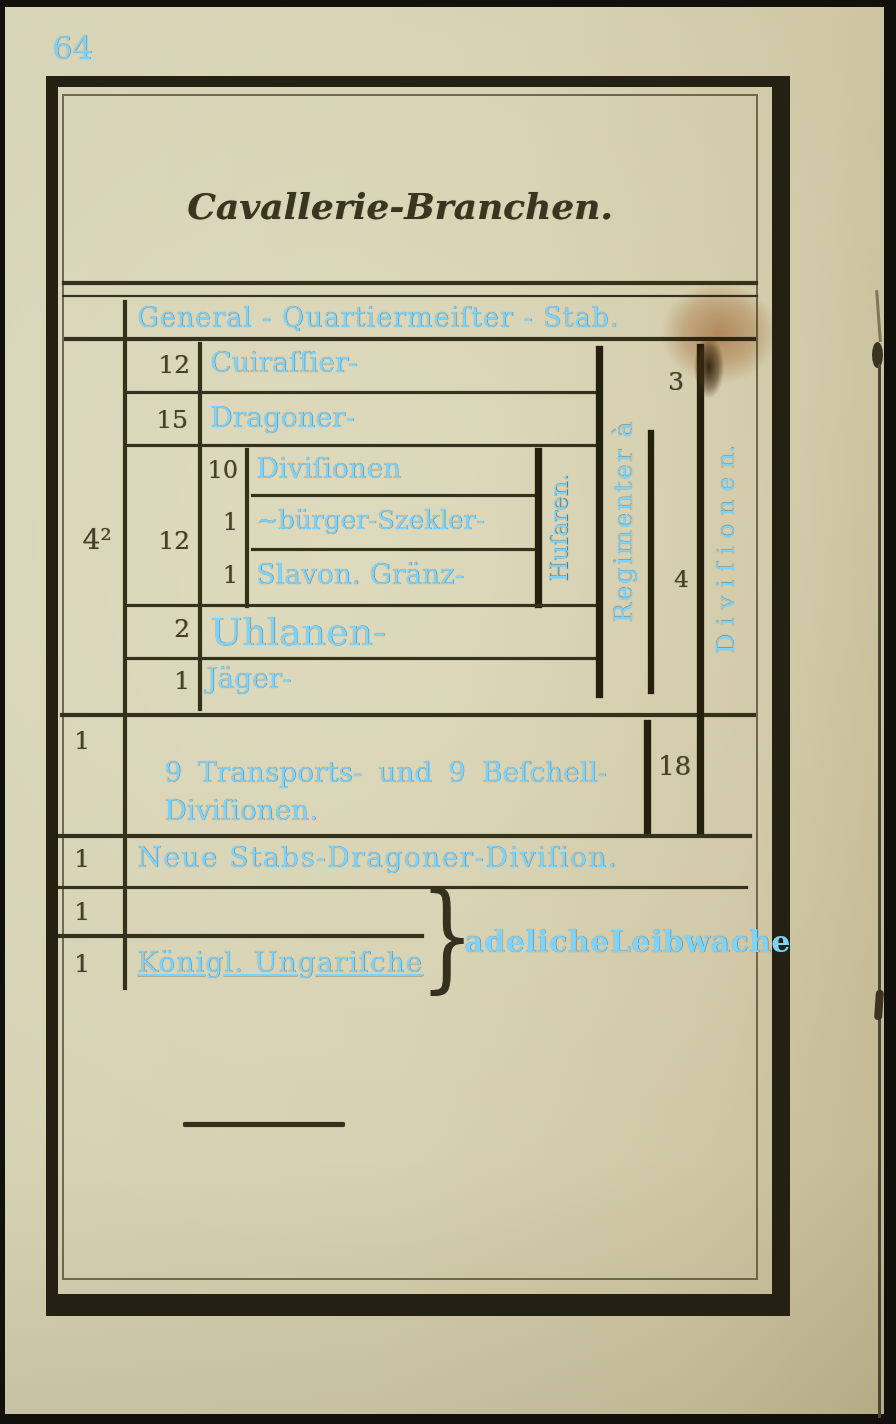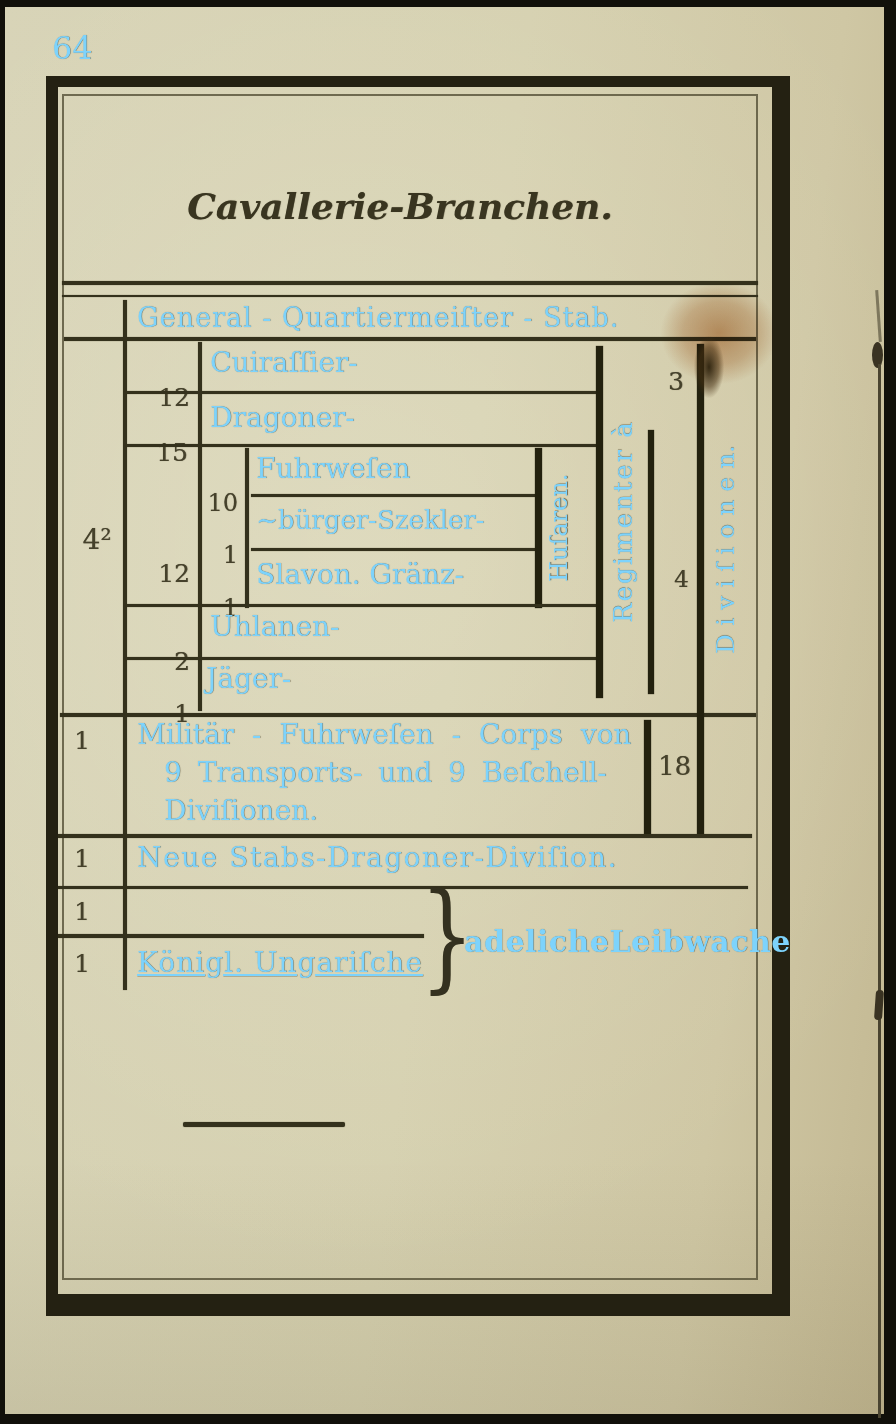--- a/index.html
+++ b/index.html
@@ -11,21 +11,21 @@
       linear-gradient(180deg, rgba(0,0,0,0) 82%, rgba(105,95,62,.14) 100%),
       linear-gradient(97deg,#d7d3b6 0%,#d5d0af 50%,#cfc7a4 80%,#c2b791 100%);}
   .frame{position:absolute;left:46px;top:76px;width:744px;height:1240px;box-sizing:border-box;
     border-style:solid;border-color:#242112;border-width:11px 18px 22px 12px;}
   .frame-inner{position:absolute;left:62px;top:94px;width:696px;height:1186px;box-sizing:border-box;
     border:2px solid rgba(84,79,54,.8);}
   .hline,.vline{position:absolute;background:#34311c;box-shadow:0 0 1px rgba(52,49,28,.85);}
   .bar{position:absolute;background:#23210e;box-shadow:0 0 1px rgba(35,33,14,.9);}
   .ink{position:absolute;color:#7dd3fc;text-shadow:0.4px 0.4px 0.7px rgba(58,53,33,.65);
        white-space:nowrap;line-height:1.15;}
-  .num{text-align:right;color:#45412b;margin-top:33px;}
+  .num{text-align:right;color:#45412b;}
   .cnum{text-align:center;color:#45412b;}
   .vtext{display:flex;align-items:center;justify-content:center;
          writing-mode:vertical-rl;transform:rotate(180deg);}
   .title{font-style:italic;font-weight:bold;text-align:center;color:#393520;}
   .brace{font-weight:400;color:#343120;transform:scaleX(.72);transform-origin:left center;}
   .stain-halo{position:absolute;left:640px;top:264px;width:158px;height:138px;pointer-events:none;
     background:radial-gradient(closest-side, rgba(188,118,58,.62), rgba(188,118,58,.34) 45%, rgba(188,118,58,0) 74%);
     mix-blend-mode:multiply;}
   .stain-blob{position:absolute;left:693px;top:334px;width:32px;height:66px;pointer-events:none;
     background:radial-gradient(closest-side, rgba(44,33,12,.95), rgba(70,48,18,.55) 60%, rgba(70,48,18,0) 95%);
@@ -60,49 +60,48 @@
   <div class="ink num" style="left:128px;top:351px;width:62px;font-size:25px;">12</div>
   <div class="ink" style="left:210px;top:347px;font-size:28px;">Cuiraſſier-</div>
   <div class="hline" style="left:126px;top:391px;width:470px;height:3px;"></div>
 
   <div class="ink num" style="left:126px;top:406px;width:62px;font-size:25px;">15</div>
   <div class="ink" style="left:210px;top:402px;font-size:28px;">Dragoner-</div>
   <div class="hline" style="left:126px;top:444px;width:470px;height:3px;"></div>
 
   <div class="ink num" style="left:128px;top:527px;width:62px;font-size:25px;">12</div>
   <div class="ink num" style="left:186px;top:457px;width:52px;font-size:24px;">10</div>
-  <div class="ink" style="left:256px;top:453px;font-size:28px;">Fuhrweſen</div>
+  <div class="ink" style="left:256px;top:453px;font-size:28px;">Diviſionen</div>
   <div class="hline" style="left:251px;top:494px;width:286px;height:3px;"></div>
   <div class="ink num" style="left:186px;top:509px;width:52px;font-size:24px;">1</div>
   <div class="ink" style="left:256px;top:506px;font-size:26px;">~bürger-Szekler-</div>
   <div class="hline" style="left:251px;top:548px;width:286px;height:3px;"></div>
   <div class="ink num" style="left:186px;top:562px;width:52px;font-size:24px;">1</div>
   <div class="ink" style="left:256px;top:559px;font-size:28px;">Slavon. Gränz-</div>
   <div class="bar" style="left:535px;top:448px;width:7px;height:160px;"></div>
   <div class="ink vtext" style="left:545px;top:450px;width:30px;height:156px;font-size:24px;">Huſaren.</div>
   <div class="hline" style="left:126px;top:604px;width:470px;height:3px;"></div>
 
   <div class="ink num" style="left:128px;top:615px;width:62px;font-size:25px;">2</div>
-  <div class="ink" style="left:210px;top:611px;font-size:28px;">Uhlanen-</div>
+  <div class="ink" style="left:210px;top:611px;font-size:38px;">Uhlanen-</div>
   <div class="hline" style="left:126px;top:657px;width:470px;height:3px;"></div>
 
   <div class="ink num" style="left:128px;top:667px;width:62px;font-size:25px;">1</div>
   <div class="ink" style="left:206px;top:663px;font-size:28px;">Jäger-</div>
   <div class="hline" style="left:60px;top:713px;width:696px;height:4px;"></div>
 
   <div class="bar" style="left:596px;top:346px;width:7px;height:352px;"></div>
   <div class="ink vtext" style="left:606px;top:354px;width:36px;height:336px;font-size:26px;letter-spacing:2px;">Regimenter à</div>
   <div class="ink" style="left:668px;top:368px;font-size:25px;color:#45412b;">3</div>
   <div class="bar" style="left:648px;top:430px;width:6px;height:264px;"></div>
   <div class="ink" style="left:674px;top:566px;font-size:23px;color:#45412b;">4</div>
   <div class="bar" style="left:697px;top:344px;width:7px;height:490px;"></div>
   <div class="ink vtext" style="left:706px;top:350px;width:40px;height:400px;font-size:25px;">D i v i ſ i o n e n.</div>
 
   <div class="ink cnum" style="left:58px;top:727px;width:48px;font-size:25px;">1</div>
-  <div class="ink" style="left:137px;top:719px;font-size:28px;word-spacing:9px;">Militär - Fuhrweſen - Corps von</div>
   <div class="ink" style="left:164px;top:757px;font-size:28px;word-spacing:7px;">9 Transports- und 9 Beſchell-</div>
   <div class="ink" style="left:164px;top:795px;font-size:28px;">Diviſionen.</div>
   <div class="bar" style="left:644px;top:720px;width:7px;height:114px;"></div>
   <div class="ink" style="left:658px;top:752px;font-size:26px;color:#45412b;">18</div>
   <div class="hline" style="left:58px;top:834px;width:694px;height:4px;"></div>
 
   <div class="ink cnum" style="left:58px;top:845px;width:48px;font-size:25px;">1</div>
   <div class="ink" style="left:137px;top:842px;font-size:28px;letter-spacing:1.5px;">Neue Stabs-Dragoner-Diviſion.</div>
   <div class="hline" style="left:58px;top:886px;width:690px;height:3px;"></div>
 

